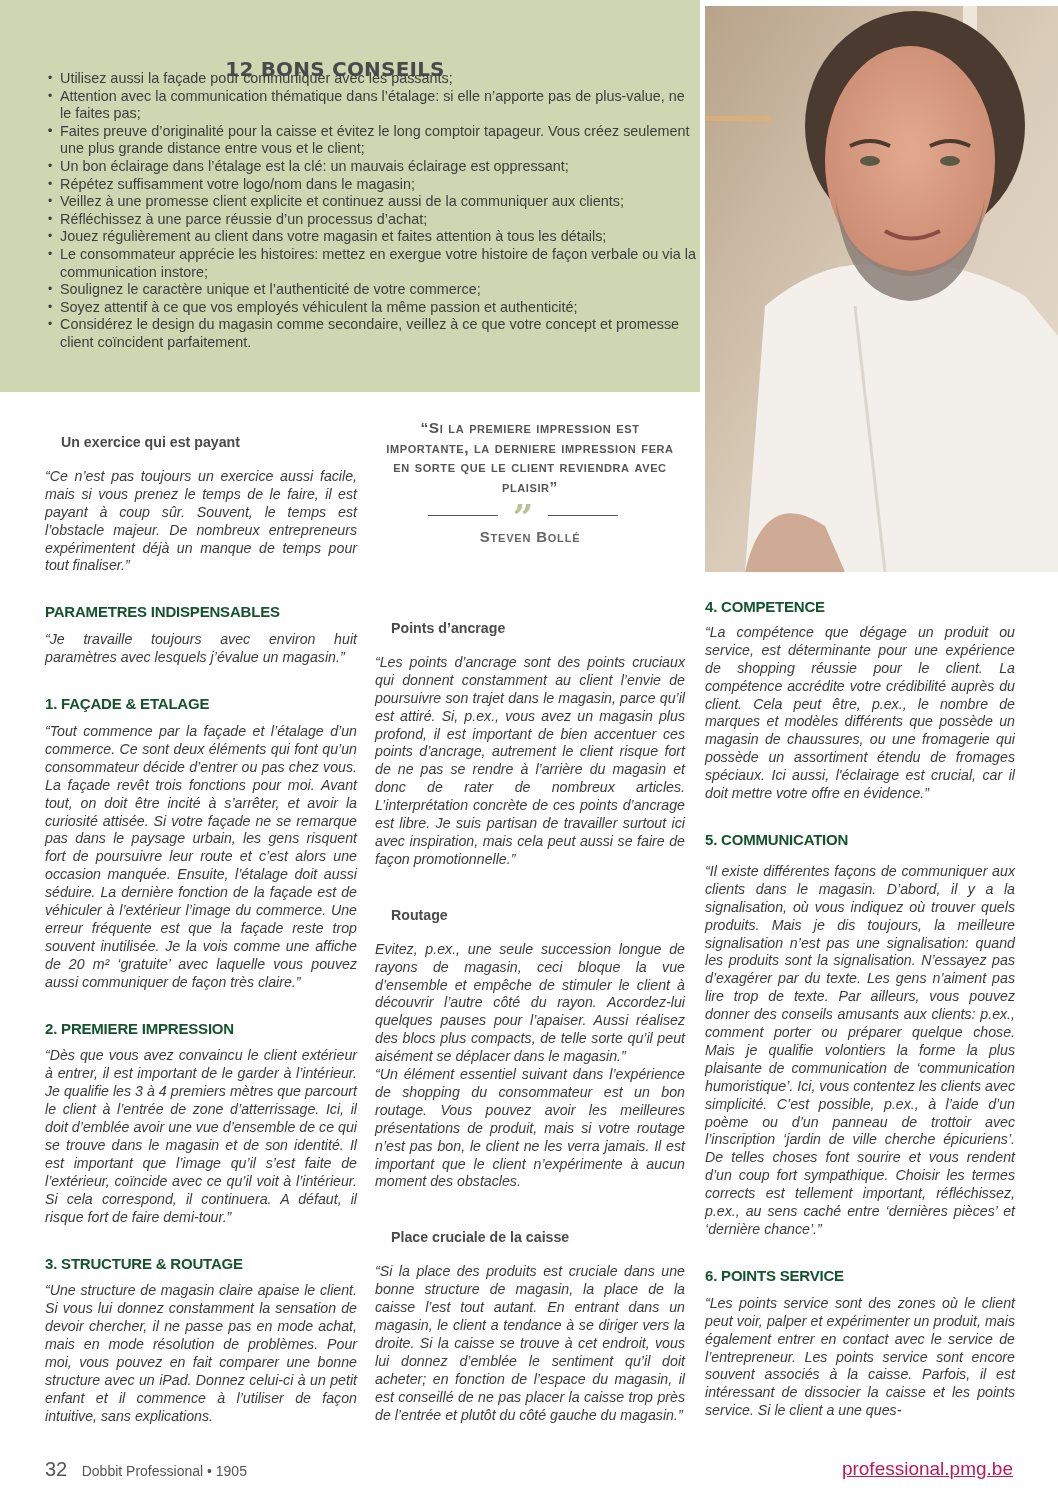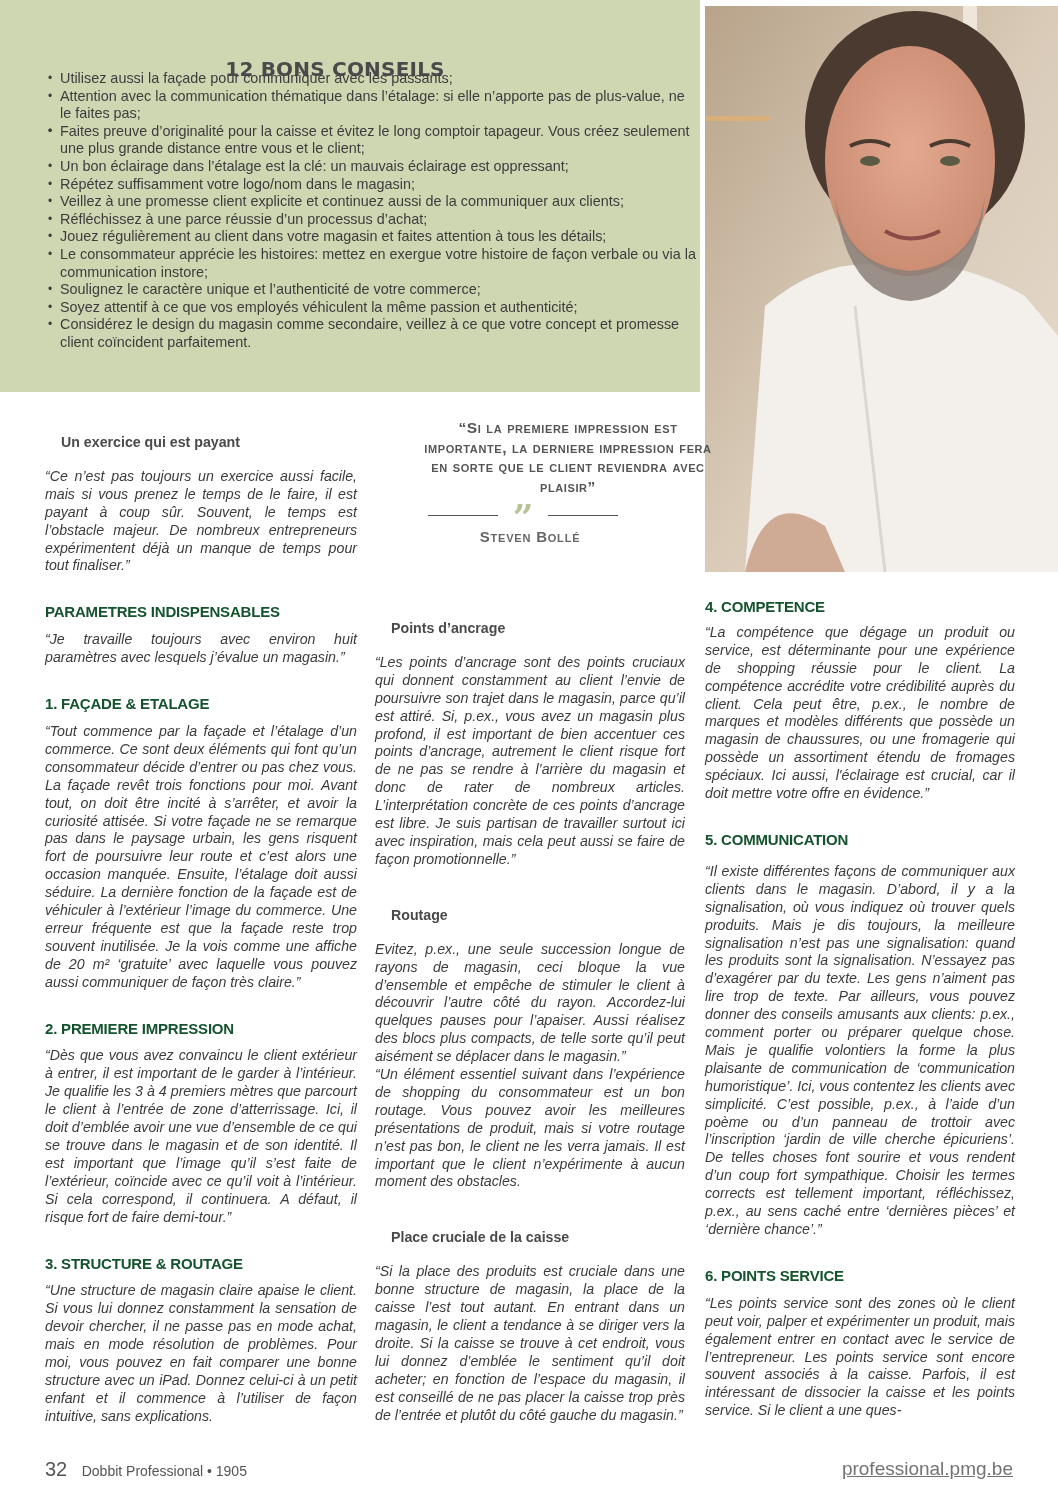--- a/index.html
+++ b/index.html
@@ -38,21 +38,21 @@
   .h-sub { font-weight: bold; font-size: 14.2px; color: #4a4a4a; margin: 16px; }
   .h-sec {
     font-weight: bold; font-size: 15px; color: #14532d; margin: 0 0 10px 0;
     letter-spacing: -0.2px;
   }
   .gap-m { height: 22px; }
   .gap-l { height: 28px; }
   .pullquote {
     position: absolute; left: 380px; top: 418px; width: 300px; text-align: center;
     font-variant: small-caps; font-weight: bold; color: #555;
-    font-size: 15.5px; line-height: 19.5px; letter-spacing: 0.6px; margin-left: 38px;
+    font-size: 15.5px; line-height: 19.5px; letter-spacing: 0.6px;
   }
   .pq-mark-row {
     position: absolute; left: 428px; top: 505px; width: 190px; height: 20px;
   }
   .pq-rule { position: absolute; top: 10px; width: 70px; height: 1px; background: #555; }
   .pq-rule.l { left: 0; }
   .pq-rule.r { right: 0; }
   .pq-mark {
     position: absolute; left: 80px; width: 30px; top: -6px; text-align: center;
     font-size: 36px; font-weight: bold; color: #b7c396; line-height: 36px;
@@ -63,21 +63,21 @@
     font-variant: small-caps; font-weight: bold; color: #666; font-size: 15px;
     letter-spacing: 0.8px;
   }
   .footer-left {
     position: absolute; left: 45px; top: 1458px; color: #555;
     font-family: "Liberation Sans", sans-serif;
   }
   .footer-left .page-num { font-size: 20px; margin-right: 10px; }
   .footer-left .pub { font-size: 14px; }
   .footer-right {
-    position: absolute; right: 45px; top: 1458px; font-size: 19px; color: #737373;
+    position: absolute; right: 45px; top: 1458px; font-size: 19px; color: #be185d;
     text-decoration: underline; font-family: "Liberation Sans", sans-serif;
   }
 </style>
 </head>
 <body>
 
 <section class="tips-panel">
   <h2 class="tips-title">12 BONS CONSEILS</h2>
   <ul class="tips-list" id="tips-list">
       <li><span class="bullet">•</span><span>Utilisez aussi la façade pour communiquer avec les passants;</span></li>

